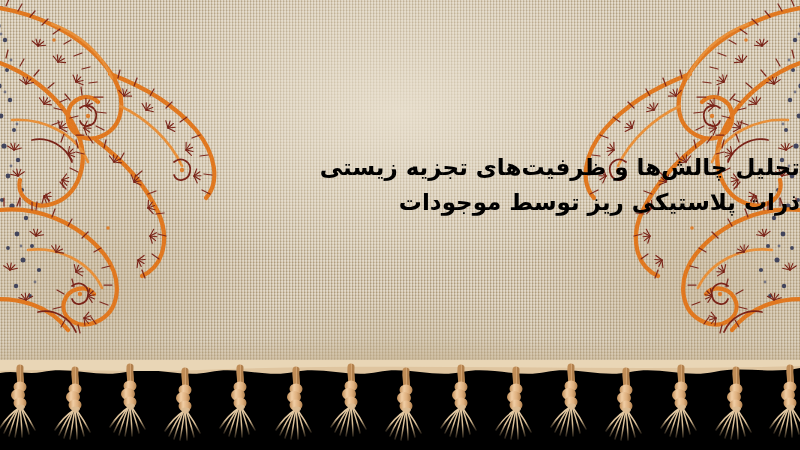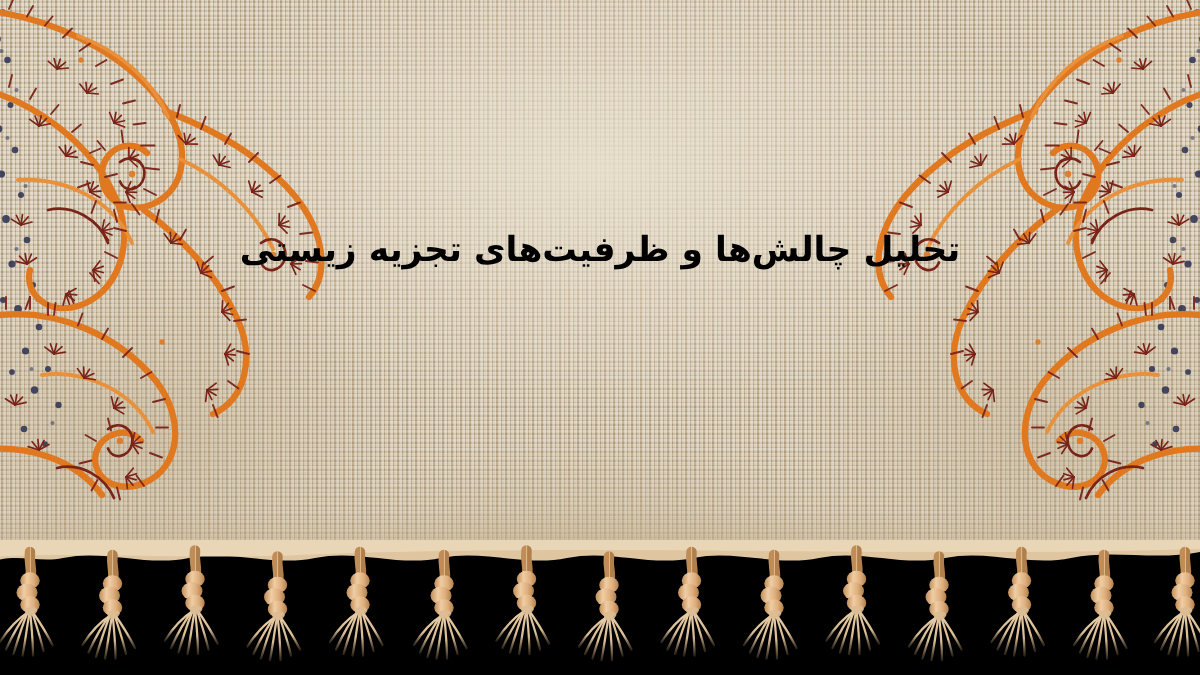--- a/index.html
+++ b/index.html
@@ -68,21 +68,21 @@
   .emb.right{right:-8px;transform:scaleX(-1);}
   .emb svg{display:block;width:100%;height:100%;}
 
   
   .fringe{position:absolute;left:0;top:360px;width:800px;height:90px;}
   .fringe svg{display:block;width:100%;height:100%;}
 
   
   .title-block{
     position:absolute;left:0;top:150px;width:800px;
-    text-align:center;
+    text-align:right;
     pointer-events:none;
   }
   .title-line{
     display:block;
     color:#000000;
     font-weight:bold;
     font-size:23px;
     line-height:35px;
     letter-spacing:0px;
     white-space:nowrap;
@@ -650,20 +650,21 @@
           <circle cx="88" cy="294" r="2.2"></circle>
         <circle cx="190" cy="170" r="2.2"></circle>
           <circle cx="62" cy="40" r="1.8"></circle>
         <circle cx="116" cy="228" r="1.8"></circle>
       </g>
     </svg>
   </div>
 
   <div class="title-block">
     <span class="title-line">تحلیل چالش‌ها و ظرفیت‌های تجزیه زیستی</span>
+    <span class="title-line">ذرات پلاستیکی ریز توسط موجودات</span>
   </div>
 
   <div class="fringe">
     <svg viewBox="0 0 800 90" xmlns="http://www.w3.org/2000/svg" aria-hidden="true">
       <defs>
         <linearGradient id="cordg" x1="0" y1="0" x2="1" y2="0">
           <stop offset="0%" stop-color="#c08d57"></stop>
           <stop offset="35%" stop-color="#f0cda4"></stop>
           <stop offset="70%" stop-color="#ddae7c"></stop>
           <stop offset="100%" stop-color="#b07f4c"></stop>

